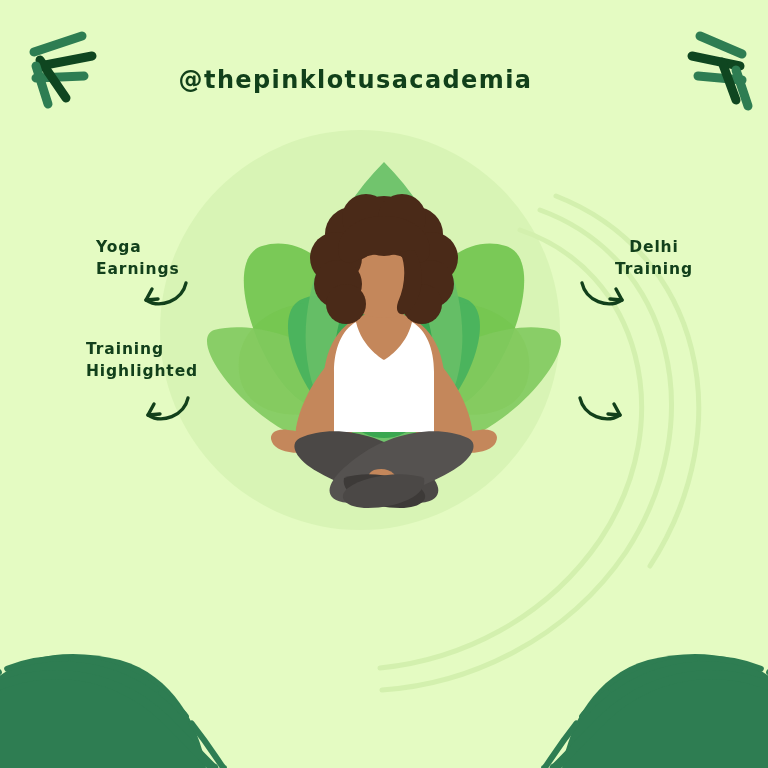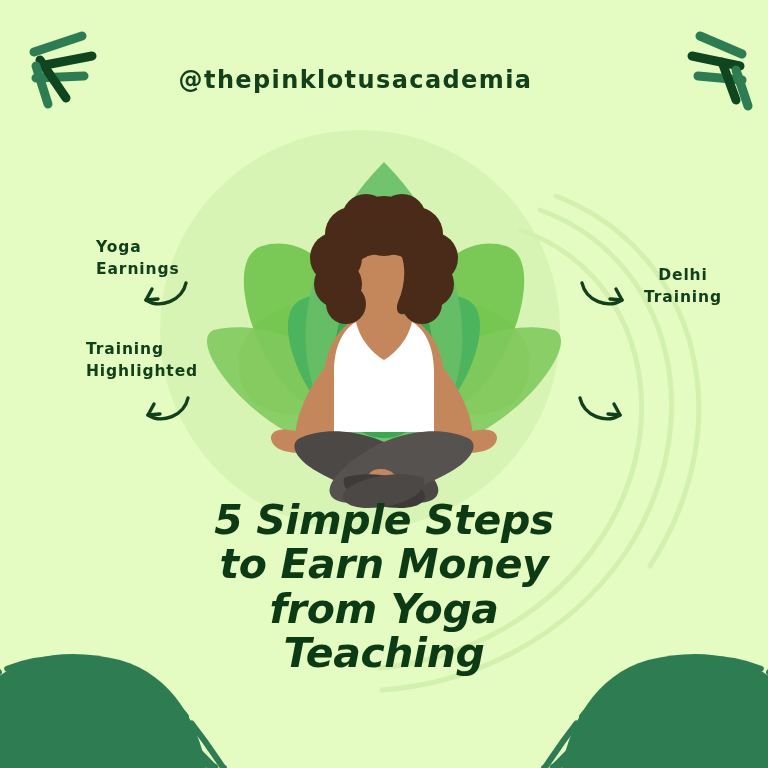--- a/index.html
+++ b/index.html
@@ -35,21 +35,21 @@
     letter-spacing:0.9px;
     line-height:1.45;
     color:#12401b;
     white-space:pre-line;
   }
   .label.left{}
   .label.right{text-align:center;}
 
   #label-yoga-earnings{left:96px;top:236px;width:110px;}
   #label-expertise-highlighted{left:86px;top:338px;width:128px;}
-  #label-delhi-training{left:628px;top:236px;width:110px;margin-top:28px;}
+  #label-delhi-training{left:599px;top:236px;width:110px;}
   #label-certification-benefits{left:588px;top:345px;width:140px;}
 
   
   .headline{
     position:absolute;left:0;top:498px;width:768px;
     text-align:center;
     font-family:"DejaVu Sans", sans-serif;
     font-weight:700;font-style:italic;
     font-size:41px;line-height:1.08;
     letter-spacing:-0.4px;
@@ -212,20 +212,14 @@
   <div class="label left" id="label-yoga-earnings">Yoga
 Earnings</div>
 
   <div class="label left" id="label-expertise-highlighted">Training
 Highlighted</div>
 
   <div class="label right" id="label-delhi-training">Delhi
 Training</div>
 
 
-  <div class="headline">
-    <span class="hl">5 Simple Steps</span>
-    <span class="hl">to Earn Money</span>
-    <span class="hl">from Yoga</span>
-    <span class="hl">Teaching</span>
-  </div>
 
 </div>
 
 </body></html>

